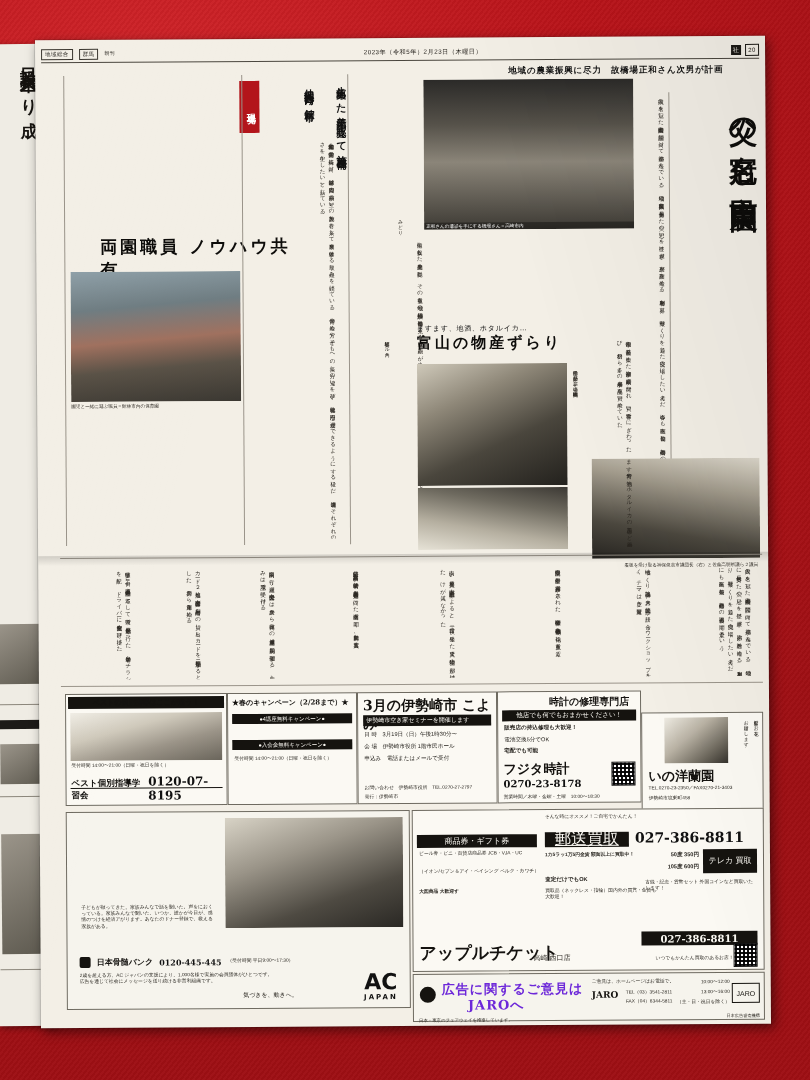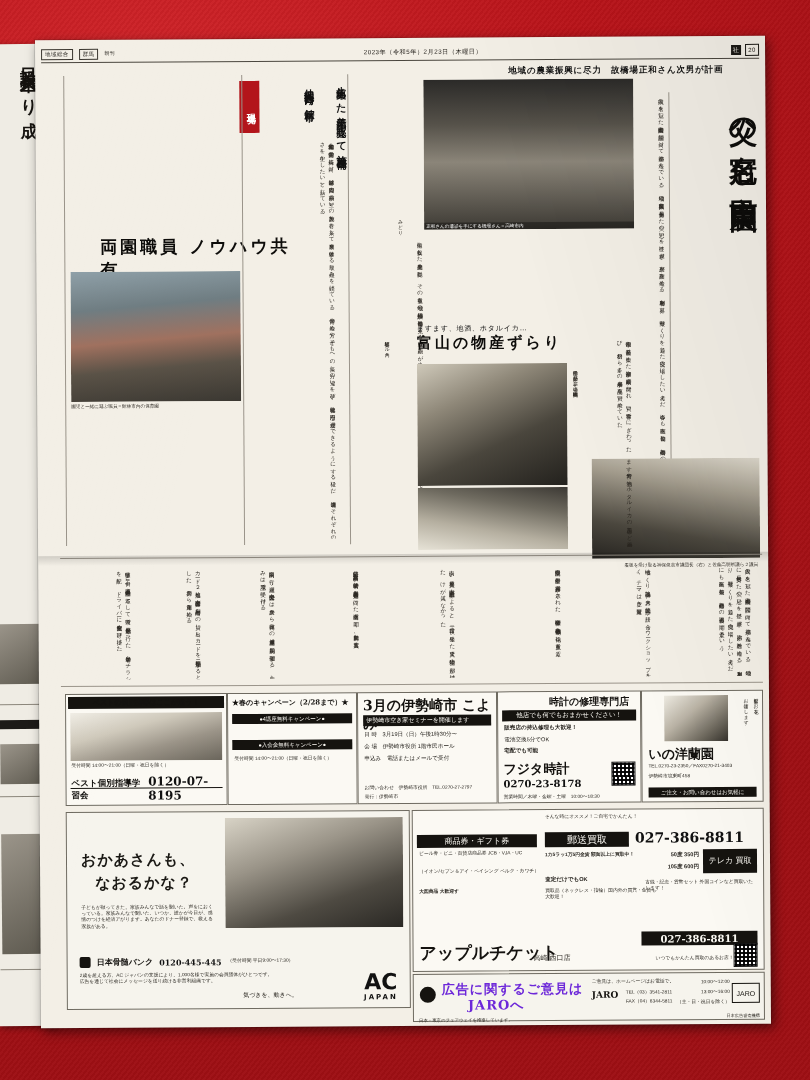--- a/index.html
+++ b/index.html
@@ -306,42 +306,38 @@
       </div>
       <div class="tiny6" style="position:absolute;left:6px;top:32px;font-weight:bold;">販売店の持込修理も大歓迎！</div>
       <div class="tiny6" style="position:absolute;left:6px;top:44px;">電池交換5分でOK</div>
       <div class="tiny6" style="position:absolute;left:6px;top:55px;font-weight:bold;">宅配でも可能</div>
       <div class="adtitle" style="position:absolute;left:5px;top:68px;font-size:13px;">フジタ時計</div>
       <div class="phone" style="position:absolute;left:5px;top:86px;font-size:10px;">0270-23-8178</div>
       <div class="tiny" style="position:absolute;left:5px;bottom:2px;">営業時間／木曜・金曜・土曜　10:00〜18:30</div>
       <div class="qr" style="position:absolute;right:5px;bottom:16px;width:22px;height:22px;"></div>
     </div>
 
-    <div class="adbox" style="left:602px;top:654px;width:120px;height:110px;">
+    <div class="adbox" style="left:602px;top:676px;width:120px;height:110px;">
       <div class="tiny" style="position:absolute;right:4px;top:4px;writing-mode:vertical-rl;height:42px;">新鮮なお花を</div>
       <div class="tiny" style="position:absolute;right:14px;top:4px;writing-mode:vertical-rl;height:42px;">お届けします</div>
       <div class="photo" style="left:22px;top:4px;width:64px;height:46px;background:none;">
           <div class="ph-d"></div>
         </div>
       <div class="adtitle" style="position:absolute;left:6px;top:54px;font-size:13px;">いの洋蘭園</div>
       <div class="tiny" style="position:absolute;left:6px;top:72px;">TEL.0270-23-2350／FAX0270-21-3403</div>
       <div class="tiny" style="position:absolute;left:6px;top:82px;">伊勢崎市境東町458</div>
       <div class="blk" style="position:absolute;left:6px;bottom:4px;right:6px;height:10px;font-size:5.5px;display:flex;align-items:center;justify-content:center;">
         <span>ご注文・お問い合わせはお気軽に</span>
       </div>
     </div>
 
     <div class="acad" style="left:26px;top:772px;width:342px;height:196px;">
       <div class="photo" style="right:6px;top:6px;width:178px;height:110px;">
           <div class="ph-b"></div>
         </div>
-      <div class="ac-copy" style="position:absolute;left:14px;top:36px;">
-        <div>おかあさんも、</div>
-        <div style="padding-left:14px;">なおるかな？</div>
-      </div>
       <div class="tiny" style="position:absolute;left:14px;top:92px;width:132px;">子どもが頼ってきた。家族みんなで話を聞いた。声をにおくっている。家族みんなで聞いた、いつか、誰かが今日が、感情のつけを経済アがります。あなたのドナー登録で、救える家族がある。</div>
       <div style="position:absolute;left:12px;top:144px;display:flex;align-items:center;gap:6px;">
         <span style="width:11px;height:11px;background:#15130f;border-radius:2px;"></span>
         <span class="adtitle" style="font-size:8px;">日本骨髄バンク</span>
         <span class="phone" style="font-size:8px;">0120-445-445</span>
         <span class="tiny">（受付時間 平日9:00〜17:30）</span>
       </div>
       <div class="tiny" style="position:absolute;left:12px;top:160px;width:196px;">2歳を超える方、AC ジャパンの支援により、1,000名様で実施の会員団体がひとつです。広告を通じて社会にメッセージを送り続ける非営利組織です。</div>
       <div class="tiny" style="position:absolute;right:112px;bottom:8px;font-size:6px;">気づきを、動きへ。</div>
       <div style="position:absolute;right:12px;bottom:6px;text-align:center;">
@@ -355,21 +351,21 @@
       <div class="blk" style="position:absolute;left:4px;top:24px;width:120px;height:13px;font-size:8px;display:flex;align-items:center;justify-content:center;">
         <span>商品券・ギフト券</span>
       </div>
       <div class="tiny" style="position:absolute;left:6px;top:40px;width:120px;">ビール券・ビニ・百貨店商品券 JCB・VJA・UC</div>
       <div class="tiny" style="position:absolute;left:6px;top:58px;width:120px;">（イオン/セブン＆アイ・ペイシング ベルク・カワチ）</div>
       <div class="tiny" style="position:absolute;left:6px;top:78px;width:120px;font-weight:bold;">大図商品 大歓迎す</div>
       <div class="adtitle" style="position:absolute;left:6px;bottom:6px;font-size:17px;">アップルチケット</div>
       <div class="tiny" style="position:absolute;left:120px;bottom:8px;font-size:7px;">高崎 西口店</div>
 
       <div class="tiny" style="position:absolute;left:132px;top:4px;width:110px;">そんな時にオススメ！ご自宅でかんたん！</div>
-      <div class="blk" style="position:absolute;left:132px;top:22px;width:84px;height:15px;font-size:10px;font-family:'DejaVu Serif',serif;display:flex;align-items:center;justify-content:center;">
+      <div class="blk" style="position:absolute;left:132px;top:22px;width:84px;height:15px;font-size:16px;font-family:'DejaVu Serif',serif;display:flex;align-items:center;justify-content:center;text-decoration:underline;">
         <span>郵送買取</span>
       </div>
       <div class="phone" style="position:absolute;left:222px;top:20px;font-size:14px;">027-386-8811</div>
       <div class="tiny" style="position:absolute;left:132px;top:42px;width:112px;font-weight:bold;">1カ5ラッ1万5円金貨 額面以上に買取中！</div>
       <div class="tiny6" style="position:absolute;left:132px;top:66px;width:110px;font-weight:bold;">査定だけでもOK</div>
       <div class="tiny" style="position:absolute;left:132px;top:78px;width:112px;">買取品（ネックレス・指輪）国内外の買賞・金貨も大歓迎！</div>
 
       <div class="blk" style="position:absolute;right:6px;top:40px;width:54px;height:24px;font-size:8px;display:flex;align-items:center;justify-content:center;line-height:1.1;text-align:center;">
         <span>テレカ 買取</span>
       </div>

